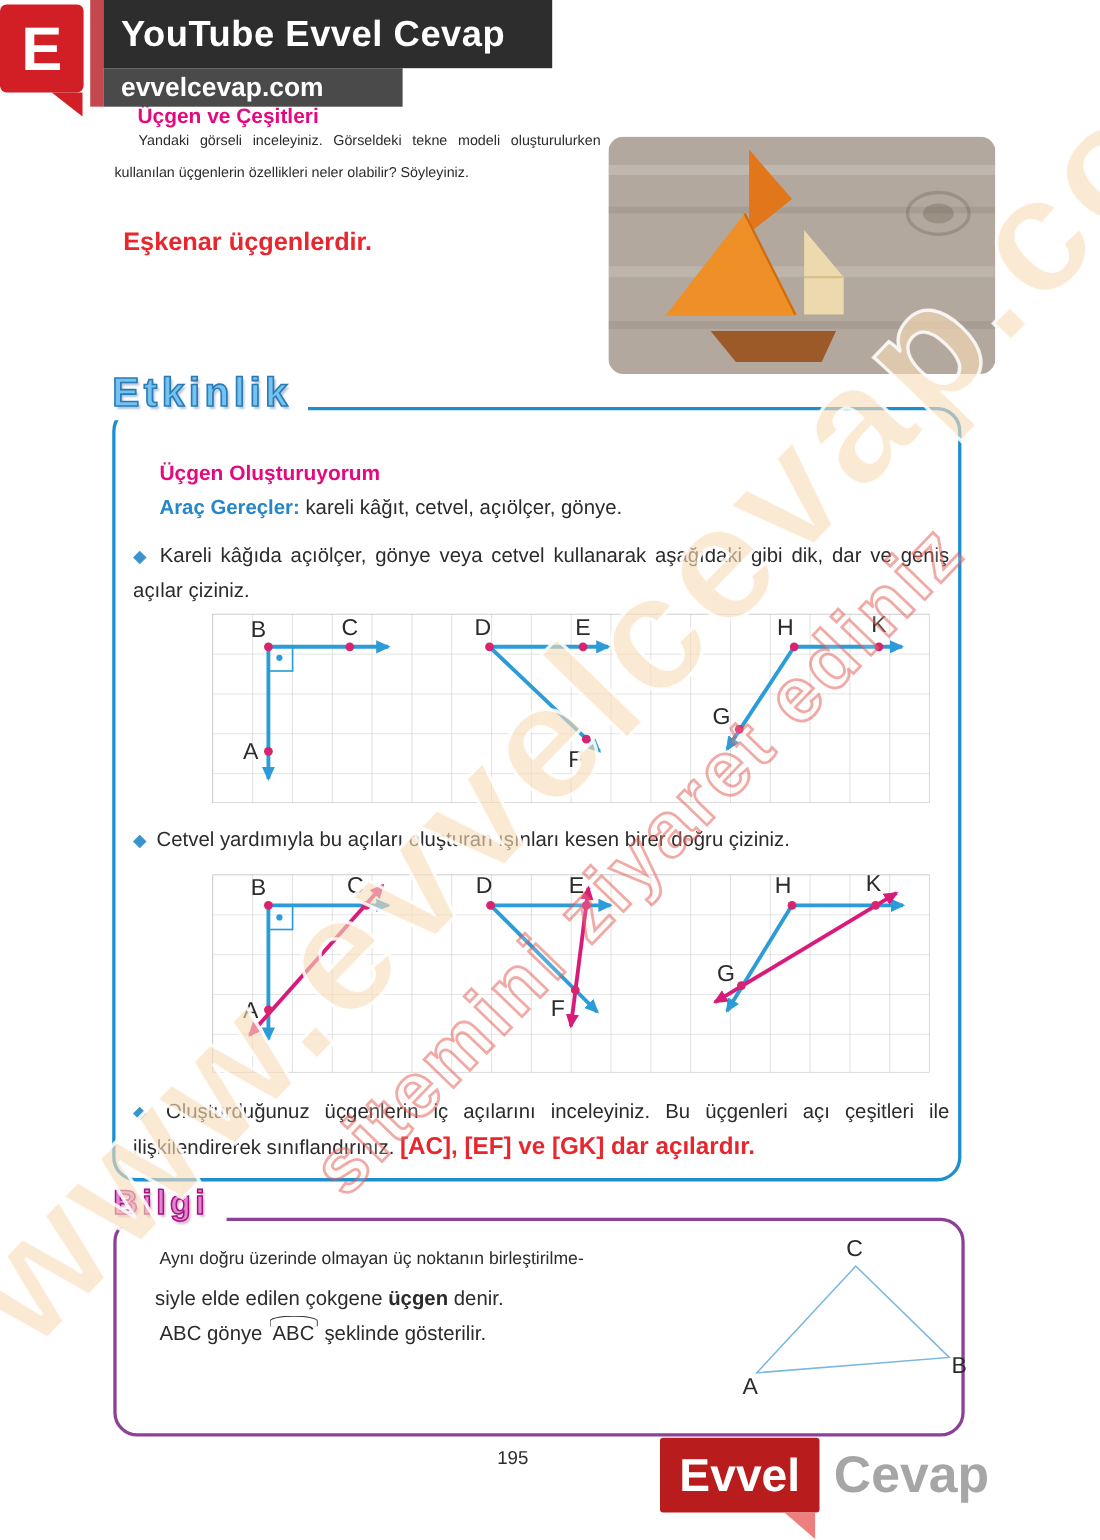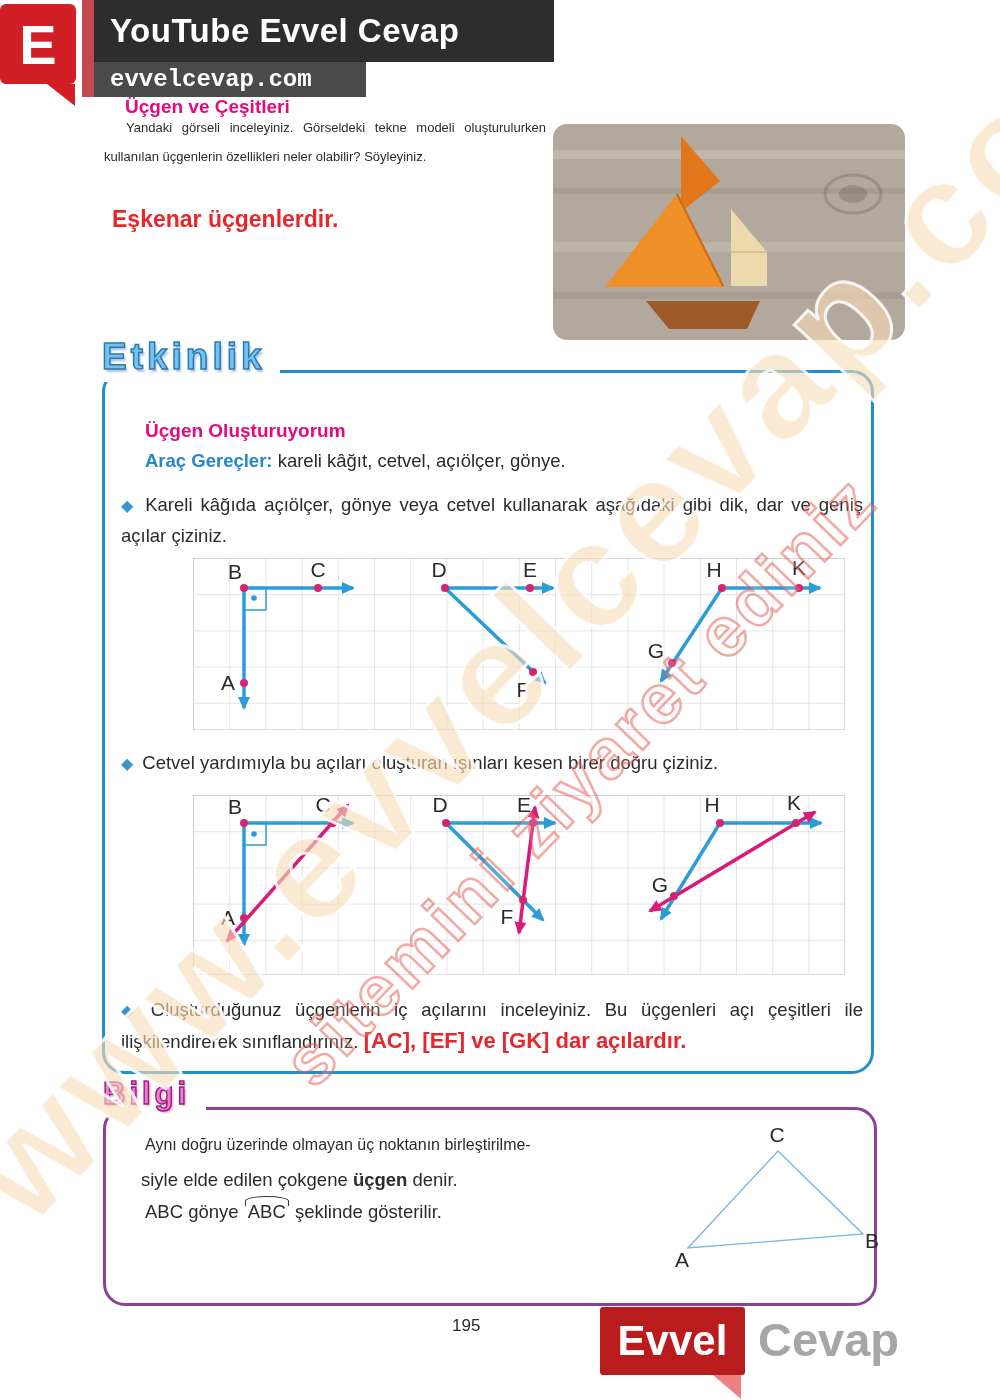--- a/index.html
+++ b/index.html
@@ -4,26 +4,26 @@
 <style>
   html,body{margin:0;padding:0;background:#e9e9e9;}
   .page{position:relative;width:1000px;height:1400px;background:#ffffff;overflow:hidden;
         font-family:"Liberation Sans",sans-serif;color:#2b2b2b;}
   
   .logo-e{position:absolute;left:0;top:4px;width:76px;height:80px;background:#d21f26;border-radius:6px;
           display:flex;align-items:center;justify-content:center;z-index:12;}
   .logo-e span{color:#fff;font-size:56px;font-weight:800;}
   .logo-tail{position:absolute;left:47px;top:84px;width:0;height:0;border-top:22px solid #d21f26;border-left:28px solid transparent;z-index:12;}
   .hdr-stripe{position:absolute;left:82px;top:0;width:12px;height:97px;background:#c4494e;z-index:11;}
-  .hdr-bar{position:absolute;left:94px;top:0;width:460px;height:62px;background:#2d2d2d;color:#fff;
+  .hdr-bar{position:absolute;left:94px;top:0;width:408px;height:62px;background:#2d2d2d;color:#fff;
            display:flex;align-items:center;padding-left:16px;box-sizing:border-box;
            font-size:33px;font-weight:600;letter-spacing:.5px;z-index:11;}
   .hdr-sub{position:absolute;left:94px;top:62px;width:272px;height:35px;background:#4a4a4a;color:#fff;
            display:flex;align-items:center;padding-left:16px;box-sizing:border-box;
-           font-size:24px;font-weight:700;z-index:11;font-family:Liberation Mono, monospace;}
+           font-size:24px;font-weight:700;z-index:11;}
   
   .sec-title{position:absolute;left:125px;top:96px;font-size:19px;font-weight:700;color:#e5087e;}
   .intro{position:absolute;left:104px;top:113px;width:442px;font-size:13px;line-height:29px;
          text-align:justify;text-indent:22px;color:#2b2b2b;}
   .answer1{position:absolute;left:112px;top:206px;font-size:23px;font-weight:700;color:#e8262d;}
   .tangram{position:absolute;left:553px;top:124px;width:352px;height:216px;border-radius:14px;overflow:hidden;}
   
   .act-box{position:absolute;left:102px;top:370px;width:766px;height:698px;border:3px solid #1d8fd1;border-radius:22px;}
   .act-title{position:absolute;left:98px;top:336px;z-index:20;background:#fff;padding:0 14px 4px 4px;
              font-size:37px;font-weight:800;color:#74c4ef;letter-spacing:4px;

